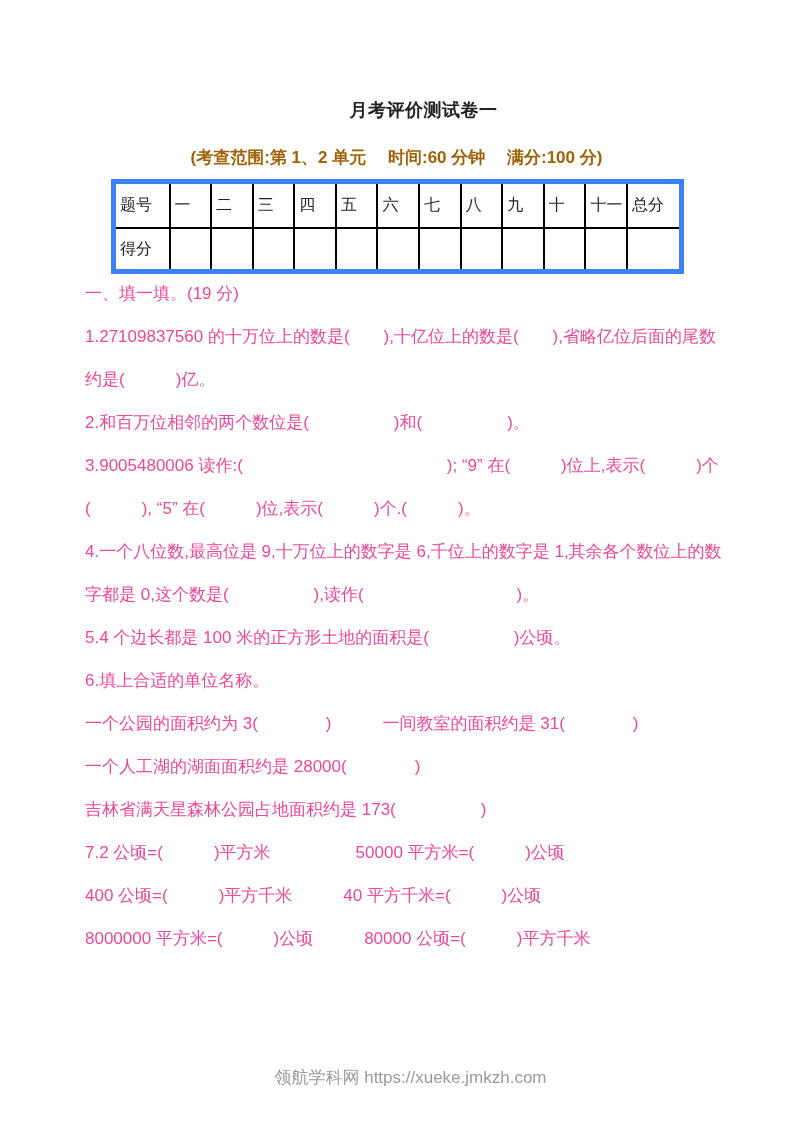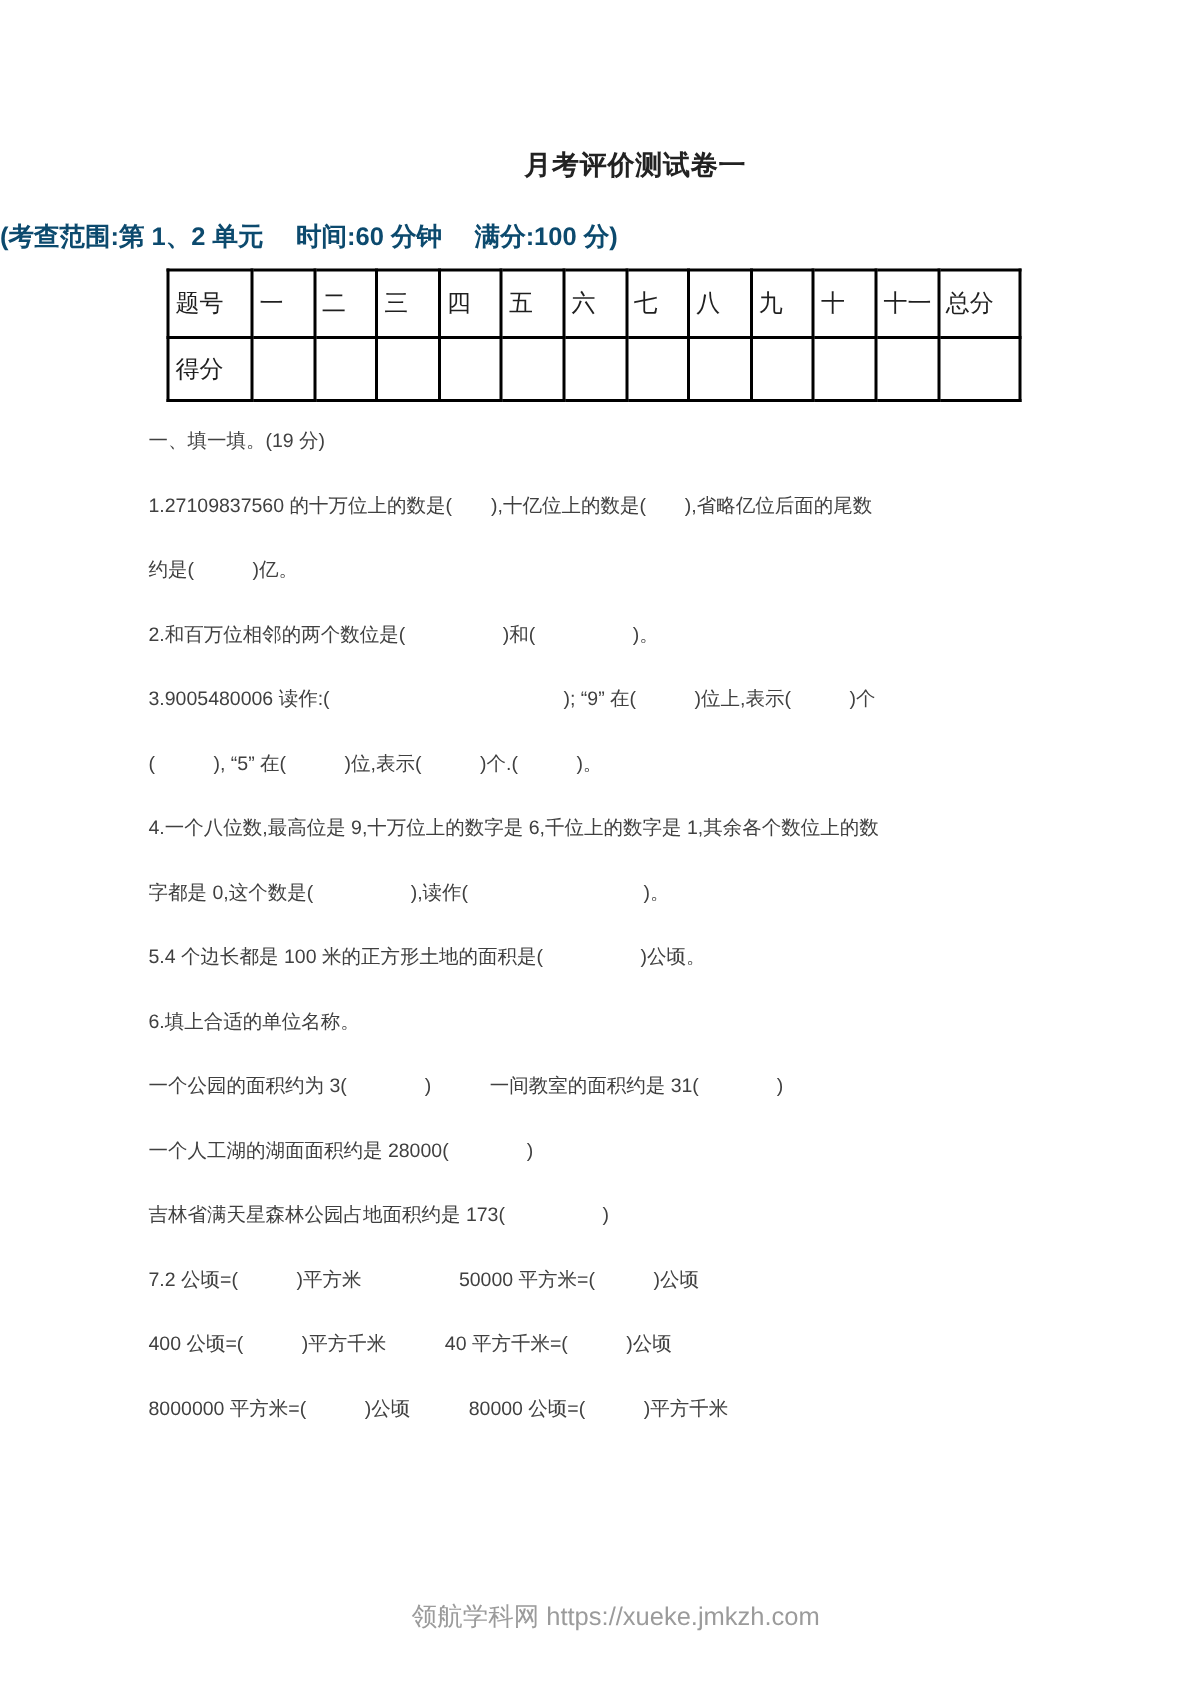--- a/index.html
+++ b/index.html
@@ -27,54 +27,54 @@
     color: #222222;
     letter-spacing: 0.5px;
     white-space: pre;
     margin-left: 27px;
   }
   .doc-subtitle {
     position: absolute;
     top: 146px;
     left: 0;
     width: 100%;
-    text-align: left;
+    text-align: center;
     font-size: 17px;
     font-weight: bold;
-    color: #0c4a6e;
+    color: #a16207;
     white-space: pre;
   }
   table.score-table {
     position: absolute;
     top: 179px;
     left: 111px;
     width: 568px;
     border-collapse: collapse;
     table-layout: fixed;
-    border: 1px solid #3b82f6;
+    border: 5px solid #3b82f6;
   }
   table.score-table td {
     border: 2px solid #000000;
     font-size: 16px;
     color: #1f1f1f;
     padding: 0 0 0 4px;
     text-align: left;
     vertical-align: middle;
     overflow: hidden;
     white-space: nowrap;
   }
   table.score-table tr.row-head td { height: 43px; }
   table.score-table tr.row-score td { height: 40px; margin-left: 45px; }
   .questions {
     position: absolute;
     top: 272px;
-    left: 99px;
+    left: 85px;
     width: 680px;
-    font-size: 13px;
-    color: #404040;
+    font-size: 17px;
+    color: #ec4899;
   }
   .q-line {
     height: 43px;
     line-height: 43px;
     white-space: pre;
   }
   .footer-mark {
     position: absolute;
     top: 1066px;
     left: 14px;

